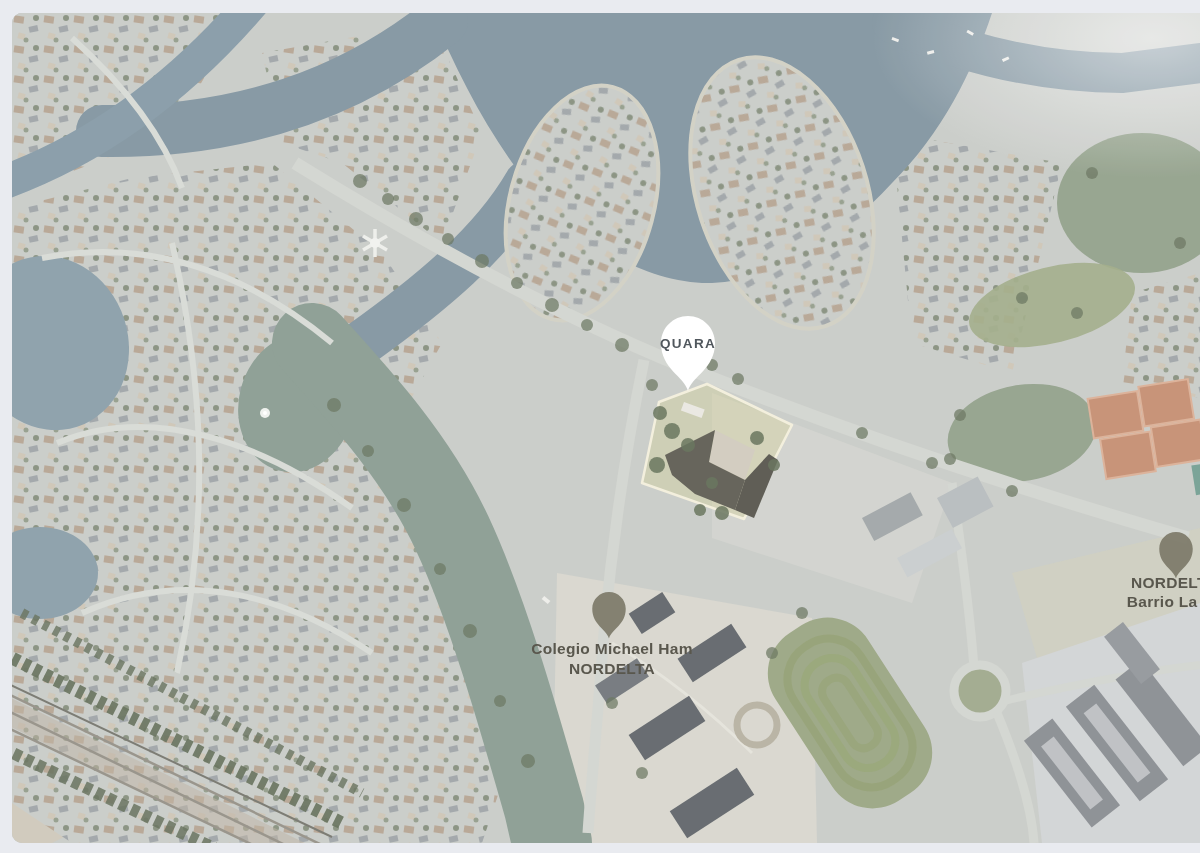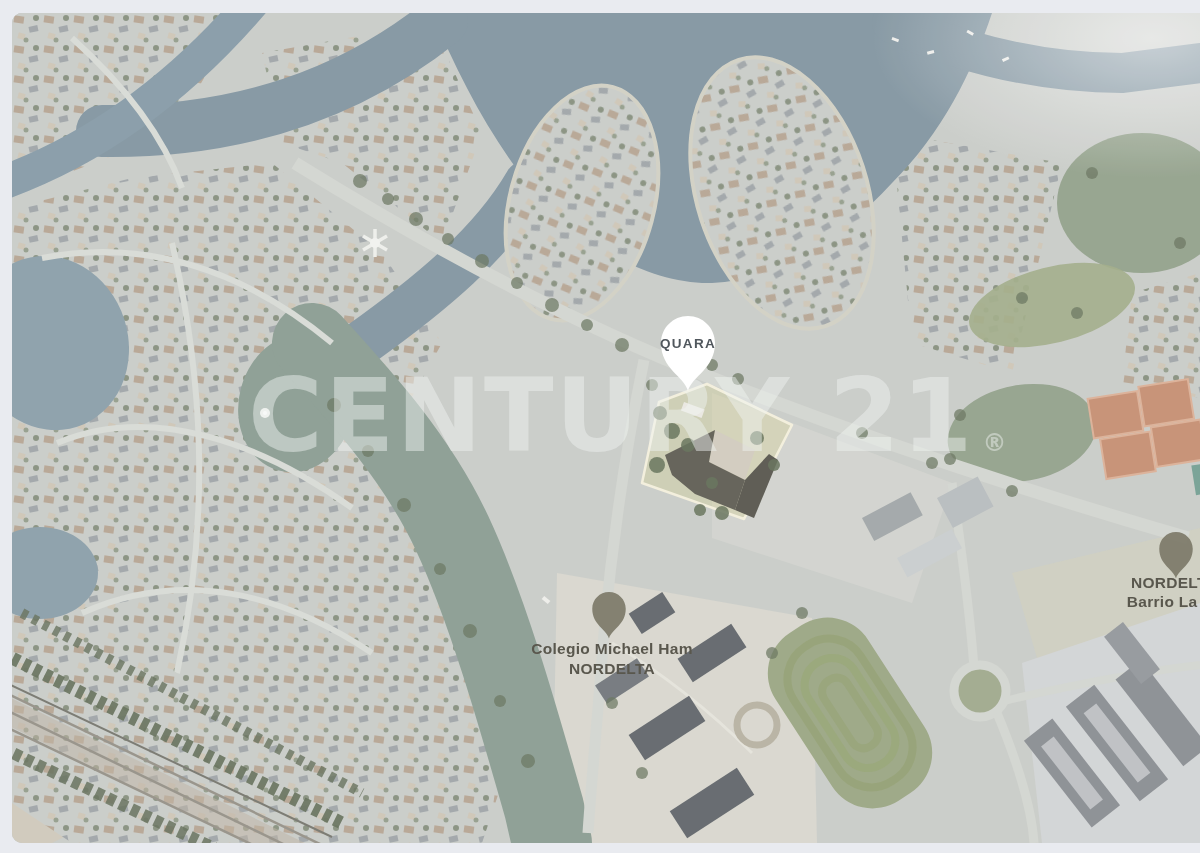--- a/index.html
+++ b/index.html
@@ -236,23 +236,20 @@
       <g transform="translate(363,230)" stroke="#eceee9" stroke-width="3.5">
         <line x1="0" y1="-14" x2="0" y2="14"></line>
           <line x1="-12" y1="-7" x2="12" y2="7"></line>
           <line x1="-12" y1="7" x2="12" y2="-7"></line>
         <circle cx="0" cy="0" r="5" fill="#f0f1ee" stroke="none"></circle>
       </g>
 
       <ellipse cx="1140" cy="25" rx="280" ry="140" fill="url(#wash)"></ellipse>
     </svg>
 
-    <div class="watermark">
-      <span>CENTURY 21</span><span class="reg">®</span>
-    </div>
 
     <svg class="map-pins" viewBox="0 0 1188 830">
 
       <g transform="translate(676,332)">
         <use href="#pin" fill="#ffffff"></use>
         <text class="pin-label" x="0" y="3" text-anchor="middle" fill="#3d444b">QUARA</text>
       </g>
 
       <g transform="translate(597,597) scale(0.62)">
         <use href="#pin" opacity="0.92" fill="#6e6a58"></use>

